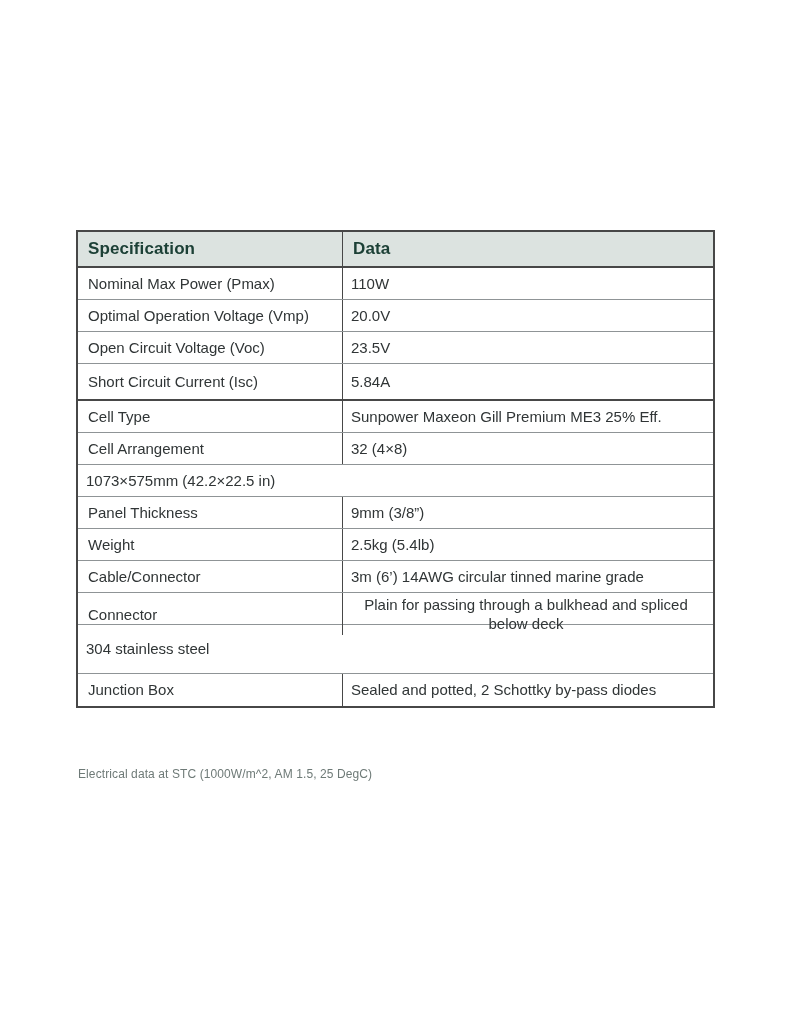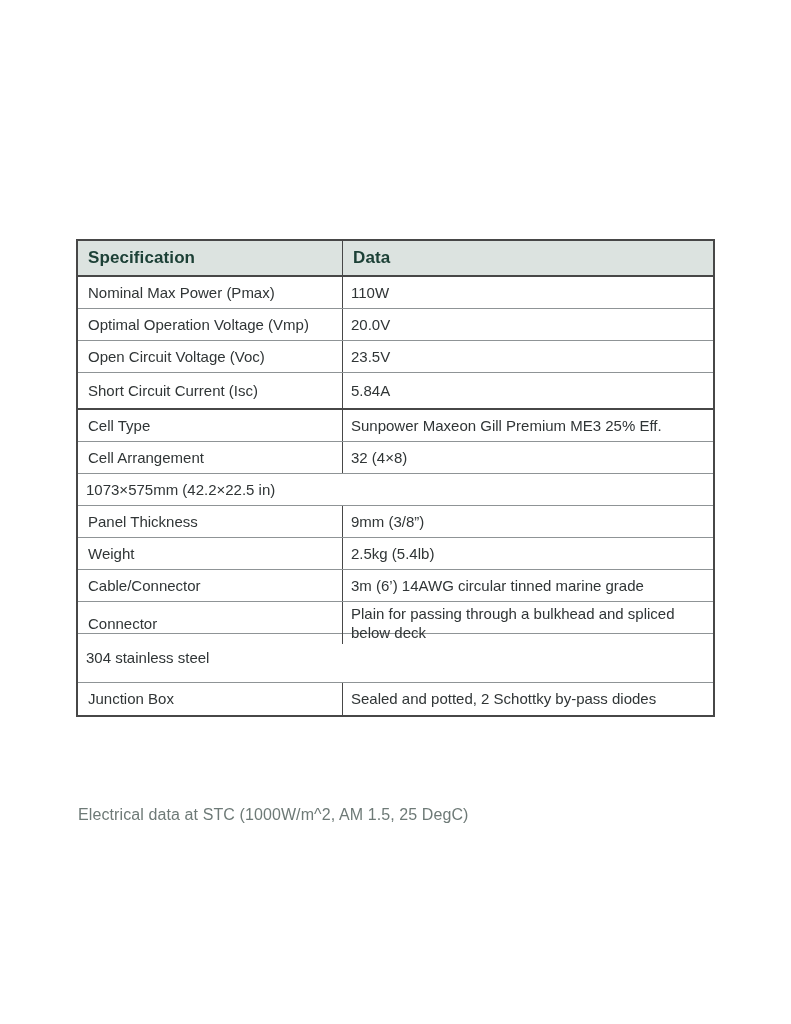--- a/index.html
+++ b/index.html
@@ -5,21 +5,21 @@
   * { margin: 0; padding: 0; box-sizing: border-box; }
   html, body {
     width: 791px; height: 1024px;
     background: #ffffff;
     font-family: "Liberation Sans", "DejaVu Sans", sans-serif;
     position: relative;
     overflow: hidden;
   }
   .spec-table {
     position: absolute;
-    left: 76px; top: 239px;
+    left: 76px; top: 230px;
     width: 639px;
     border: 2px solid #474747;
     background: #ffffff;
   }
   .header-row {
     display: grid;
     grid-template-columns: 265px 1fr;
     height: 36px;
     background: #dce3e0;
     border-bottom: 2px solid #474747;
@@ -30,40 +30,41 @@
     font-size: 17px; font-weight: 700;
     color: #1c4036;
     letter-spacing: 0.1px;
   }
   .header-cell.first { border-right: 1px solid #474747; }
   .rows .row {
     display: grid;
     grid-template-columns: 265px 1fr;
     height: 32px;
     border-bottom: 1px solid #8f9496;
+    text-align: center;
   }
   .rows .row:nth-child(4) { height: 37px; border-bottom: 2px solid #474747; }
   .rows .row:nth-child(12) { height: 49px; }
   .rows .row:last-child { border-bottom: none; }
   .cell {
     display: flex; align-items: center;
     font-size: 15px;
     color: #303536;
     line-height: 1.28;
   }
   .cell-spec {
     border-right: 1px solid #474747;
     padding: 2px 8px 2px 10px;
   }
   .cell-data { padding: 2px 12px 2px 8px; }
   .rows .row:nth-child(12) .cell-data .txt { max-width: 330px; }
   .footnote {
     position: absolute;
-    left: 78px; top: 806px;
-    font-size: 16px;
+    left: 78px; top: 767px;
+    font-size: 12px;
     color: #6e7a77;
     letter-spacing: 0.1px;
   }
 </style>
 </head>
 <body>
 
 <div class="spec-table">
   <div class="header-row">
     <div class="header-cell first">Specification</div>

